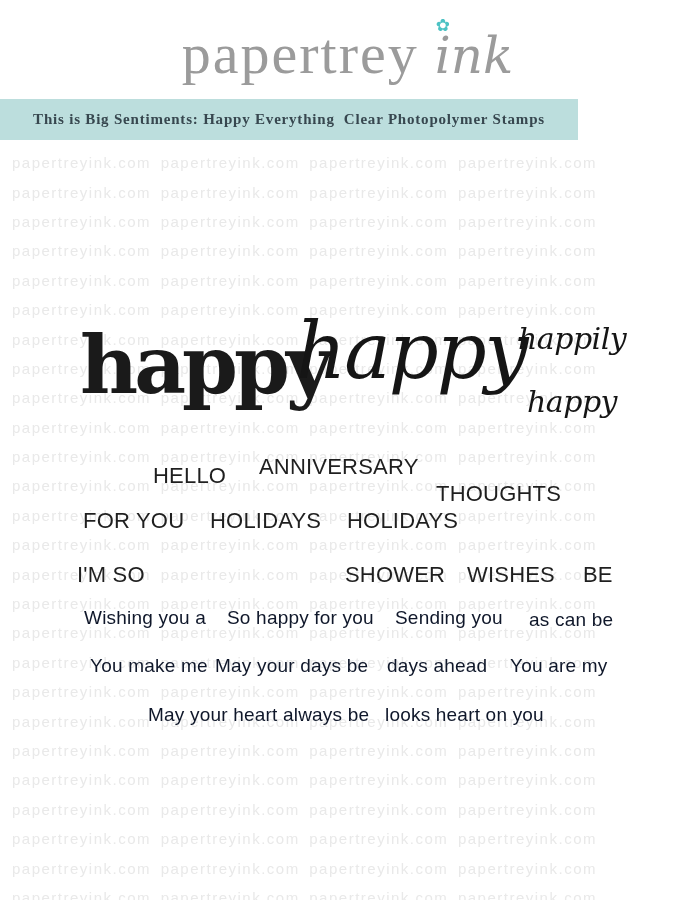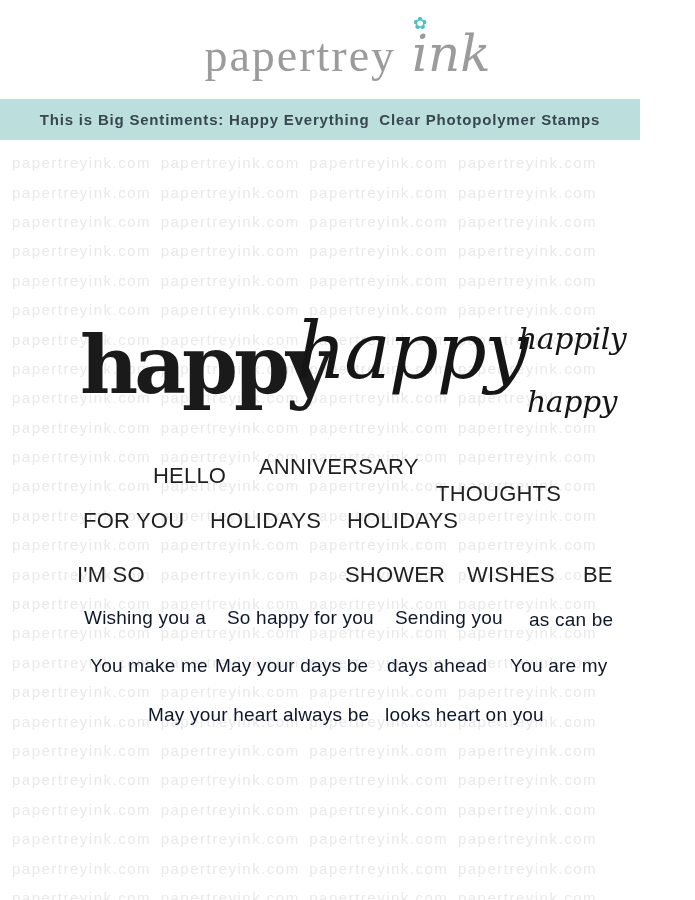--- a/index.html
+++ b/index.html
@@ -10,37 +10,37 @@
   }
   
   .header{
     position:absolute;left:0;top:0;width:695px;height:99px;
     display:flex;justify-content:center;align-items:center;
     background:var(--bg,#ffffff);
   }
   .logo{display:flex;align-items:baseline;margin-top:8px;}
   .logo-main{
     font-family:"Liberation Serif",serif;
-    font-size:46px;color:var(--logo-gray,#9b9b9b);
+    font-size:58px;color:var(--logo-gray,#9b9b9b);
     letter-spacing:2px;line-height:1;
   }
   .logo-ink{
     position:relative;margin-left:16px;
     font-family:"DejaVu Serif",serif;font-style:italic;
     font-size:50px;color:var(--logo-gray,#9b9b9b);line-height:1;
   }
   .flower{
     position:absolute;left:1px;top:-14px;
     font-size:17px;font-style:normal;color:var(--flower,#4cc2c4);
   }
   
   .banner{
-    position:absolute;left:0;top:99px;width:640px;height:41px;
+    position:absolute;left:0;top:99px;width:578px;height:41px;
     background:var(--banner-bg,#bcdedd);
-    display:flex;align-items:center;justify-content:center;
+    display:flex;align-items:center;justify-content:center;font-family:Liberation Serif, serif;
   }
   .banner span{
     white-space:pre;
     font-size:15px;font-weight:700;letter-spacing:0.8px;
     color:var(--banner-text,#37474f);
   }
   
   .stamp-area{position:absolute;left:0;top:140px;width:609px;height:760px;}
   .watermark{
     position:absolute;inset:0;padding-top:8px;overflow:hidden;

